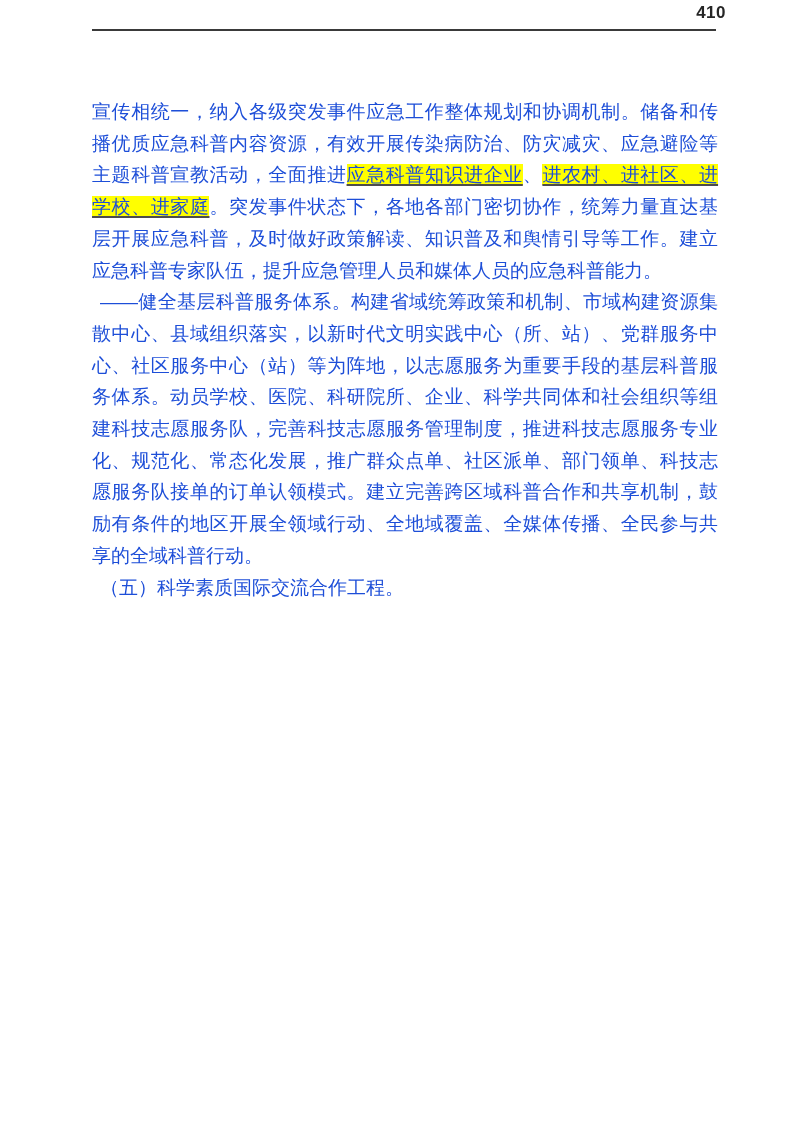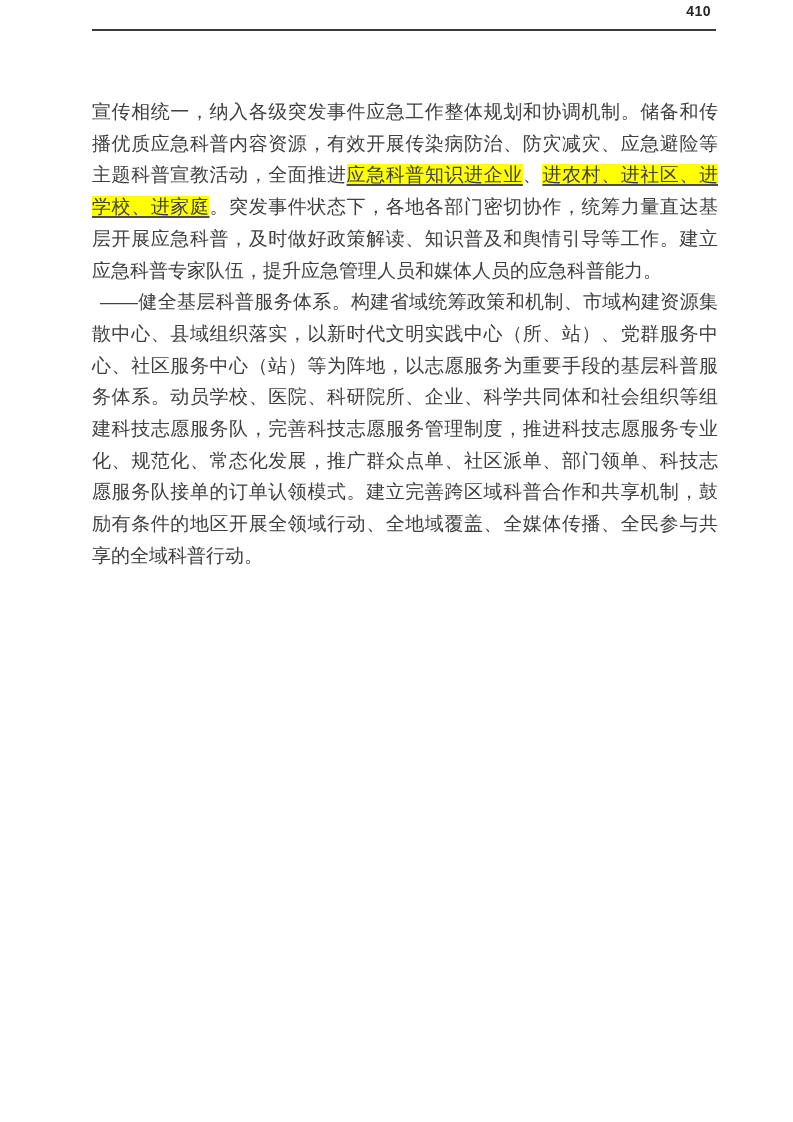--- a/index.html
+++ b/index.html
@@ -11,22 +11,22 @@
     position: relative;
     width: 793px;
     height: 1122px;
     background: #ffffff;
     font-family: "Liberation Sans", "DejaVu Sans", sans-serif;
     overflow: hidden;
   }
   .page-number {
     position: absolute;
     top: 3px;
-    right: 82px;
-    font-size: 14px;
+    right: 67px;
+    font-size: 17px;
     font-weight: bold;
     color: #262626;
     letter-spacing: 0.5px;
   }
   .header-rule {
     position: absolute;
     top: 29px;
     left: 92px;
     width: 624px;
     height: 2px;
@@ -62,18 +62,19 @@
 </style>
 </head>
 <body>
 
 <div class="page">
 
   <div class="page-number">410</div>
 
   <div class="header-rule"></div>
 
-  <div class="body-text" style="color: #404040;">
+  <div class="body-text" style="color: #1d4ed8;">
     <p><span>宣传相统一，纳入各级突发事件应急工作整体规划和协调机制。储备和传播优质应急科普内容资源，有效开展传染病防治、防灾减灾、应急避险等主题科普宣教活动，全面推进</span><span class="hl ul" style="background: rgb(255, 255, 0);">应急科普知识进企业</span><span>、</span><span class="hl ul" style="background: rgb(255, 255, 0);">进农村、进社区、进学校、进家庭</span><span>。突发事件状态下，各地各部门密切协作，统筹力量直达基层开展应急科普，及时做好政策解读、知识普及和舆情引导等工作。建立应急科普专家队伍，提升应急管理人员和媒体人员的应急科普能力。</span></p>
     <p class="indent"><span>——健全基层科普服务体系。构建省域统筹政策和机制、市域构建资源集散中心、县域组织落实，以新时代文明实践中心（所、站）、党群服务中心、社区服务中心（站）等为阵地，以志愿服务为重要手段的基层科普服务体系。动员学校、医院、科研院所、企业、科学共同体和社会组织等组建科技志愿服务队，完善科技志愿服务管理制度，推进科技志愿服务专业化、规范化、常态化发展，推广群众点单、社区派单、部门领单、科技志愿服务队接单的订单认领模式。建立完善跨区域科普合作和共享机制，鼓励有条件的地区开展全领域行动、全地域覆盖、全媒体传播、全民参与共享的全域科普行动。</span></p>
+    <p class="indent"><span>（五）科学素质国际交流合作工程。</span></p>
   </div>
 
 </div>
 
 </body></html>

